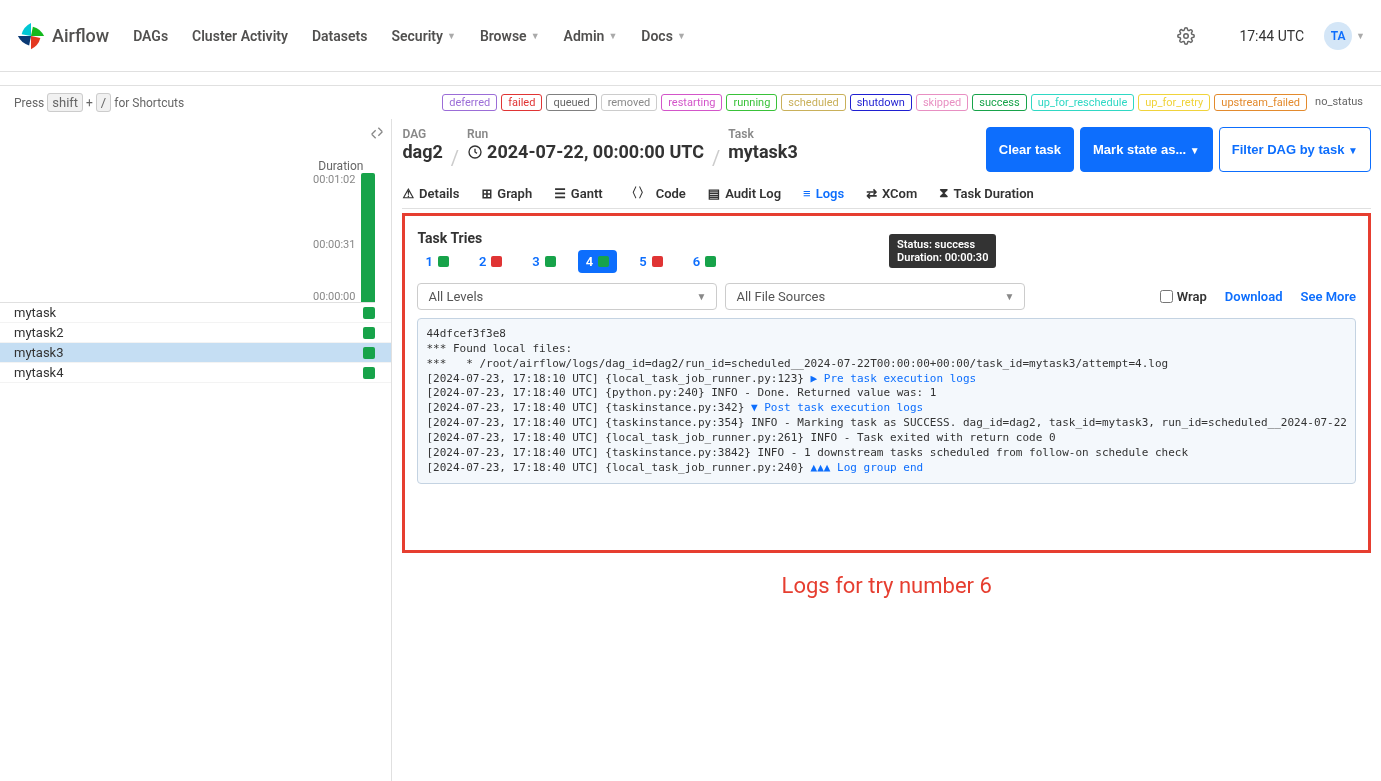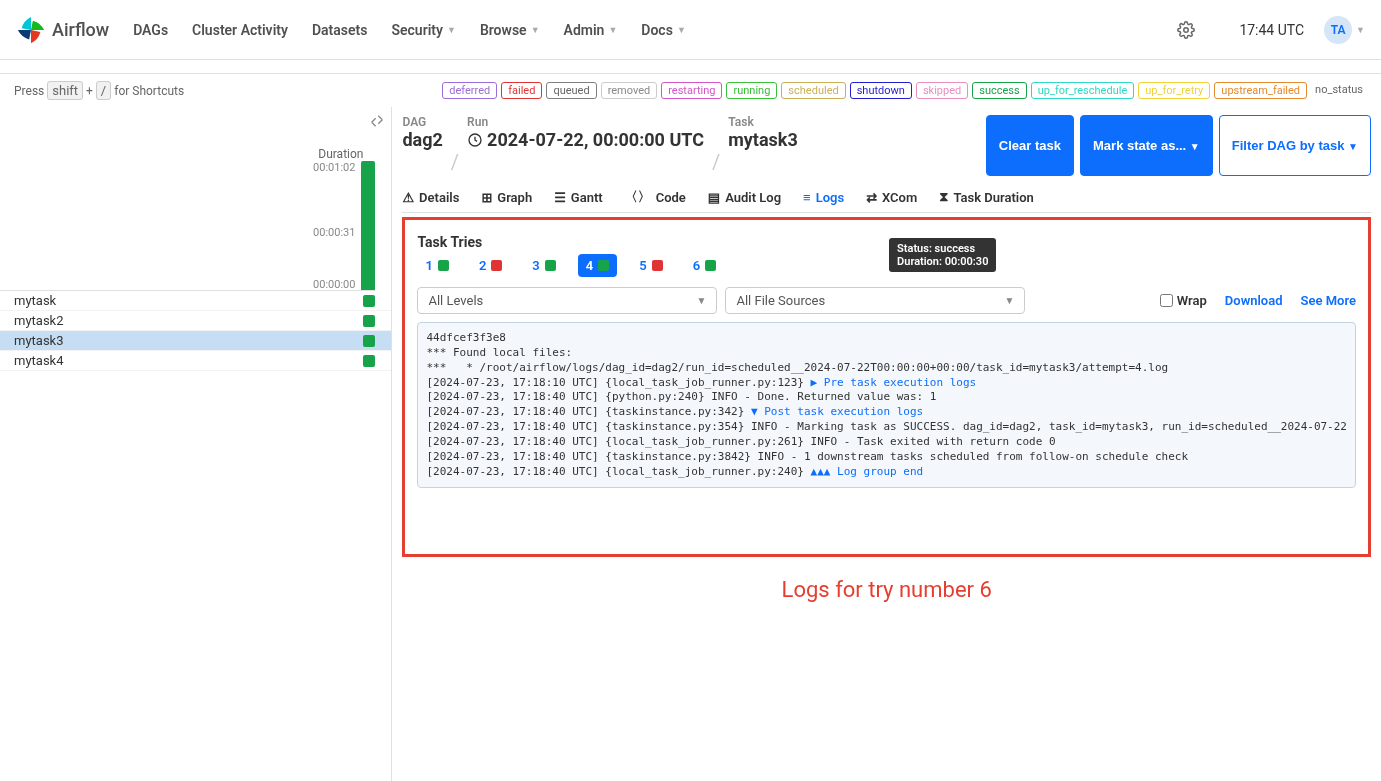--- a/index.html
+++ b/index.html
@@ -1,19 +1,19 @@
 <!DOCTYPE html>
 <html><head>
 <meta charset="utf-8">
 <style>
 * { box-sizing: border-box; margin: 0; padding: 0; }
 body { font-family: -apple-system, BlinkMacSystemFont, "Segoe UI", Roboto, Helvetica, Arial, sans-serif; font-size: 14px; color: #333; background: #fff; }
 
 
-.navbar { display: flex; align-items: center; height: 60px; padding: 0 16px; border-bottom: 1px solid #e0e0e0; }
+.navbar { display: flex; align-items: center; height: 72px; padding: 0 16px; border-bottom: 1px solid #e0e0e0; }
 .logo { display: flex; align-items: center; gap: 6px; margin-right: 24px; }
 .logo-icon { width: 30px; height: 30px; }
 .logo-text { font-size: 18px; font-weight: 500; color: #51504f; }
 .nav-items { display: flex; gap: 24px; flex: 1; }
 .nav-item { font-weight: 600; color: #51504f; cursor: pointer; display: flex; align-items: center; gap: 4px; }
 .nav-caret { font-size: 9px; color: #aaa; }
 .nav-right { display: flex; align-items: center; gap: 20px; }
 .gear { width: 18px; height: 18px; color: #666; }
 .clock-text { font-weight: 400; margin-left: 24px; }
 .avatar { width: 28px; height: 28px; border-radius: 50%; background: #d4e6f7; color: #0d6efd; display: flex; align-items: center; justify-content: center; font-size: 12px; font-weight: 600; }
@@ -45,21 +45,21 @@
 .task-box { width: 12px; height: 12px; border-radius: 2px; }
 
 
 .right-panel { flex: 1; padding: 8px 10px 0 10px; display: flex; flex-direction: column; }
 .breadcrumb-row { display: flex; align-items: flex-start; gap: 8px; }
 .bc-group { display: flex; flex-direction: column; }
 .bc-label { font-size: 12px; color: #888; font-weight: 600; }
 .bc-value { font-size: 18px; font-weight: 700; display: flex; align-items: center; gap: 4px; }
 .bc-sep { font-size: 20px; color: #ccc; align-self: flex-end; padding-bottom: 2px; }
 .actions { margin-left: auto; display: flex; gap: 6px; }
-.btn { padding: 22px 12px; border-radius: 4px; font-size: 13px; font-weight: 600; cursor: pointer; border: 1px solid; }
+.btn { padding: 14px 12px; border-radius: 4px; font-size: 13px; font-weight: 600; cursor: pointer; border: 1px solid; }
 .btn-blue { background: #0d6efd; color: #fff; border-color: #0d6efd; }
 .btn-outline { background: #fff; color: #0d6efd; border-color: #0d6efd; }
 
 .tabs { display: flex; gap: 22px; margin-top: 12px; border-bottom: 1px solid #e0e0e0; padding-bottom: 6px; }
 .tab { display: flex; align-items: center; gap: 5px; font-weight: 600; color: #333; cursor: pointer; font-size: 13px; }
 .tab.active { color: #0d6efd; }
 
 .content-box { border: 3px solid #e63e30; margin-top: 4px; padding: 14px 12px; position: relative; min-height: 340px; }
 .task-tries-row { display:flex; align-items:center; gap:60px; margin-bottom:10px;}
 .task-tries-label { font-weight: 700; }

